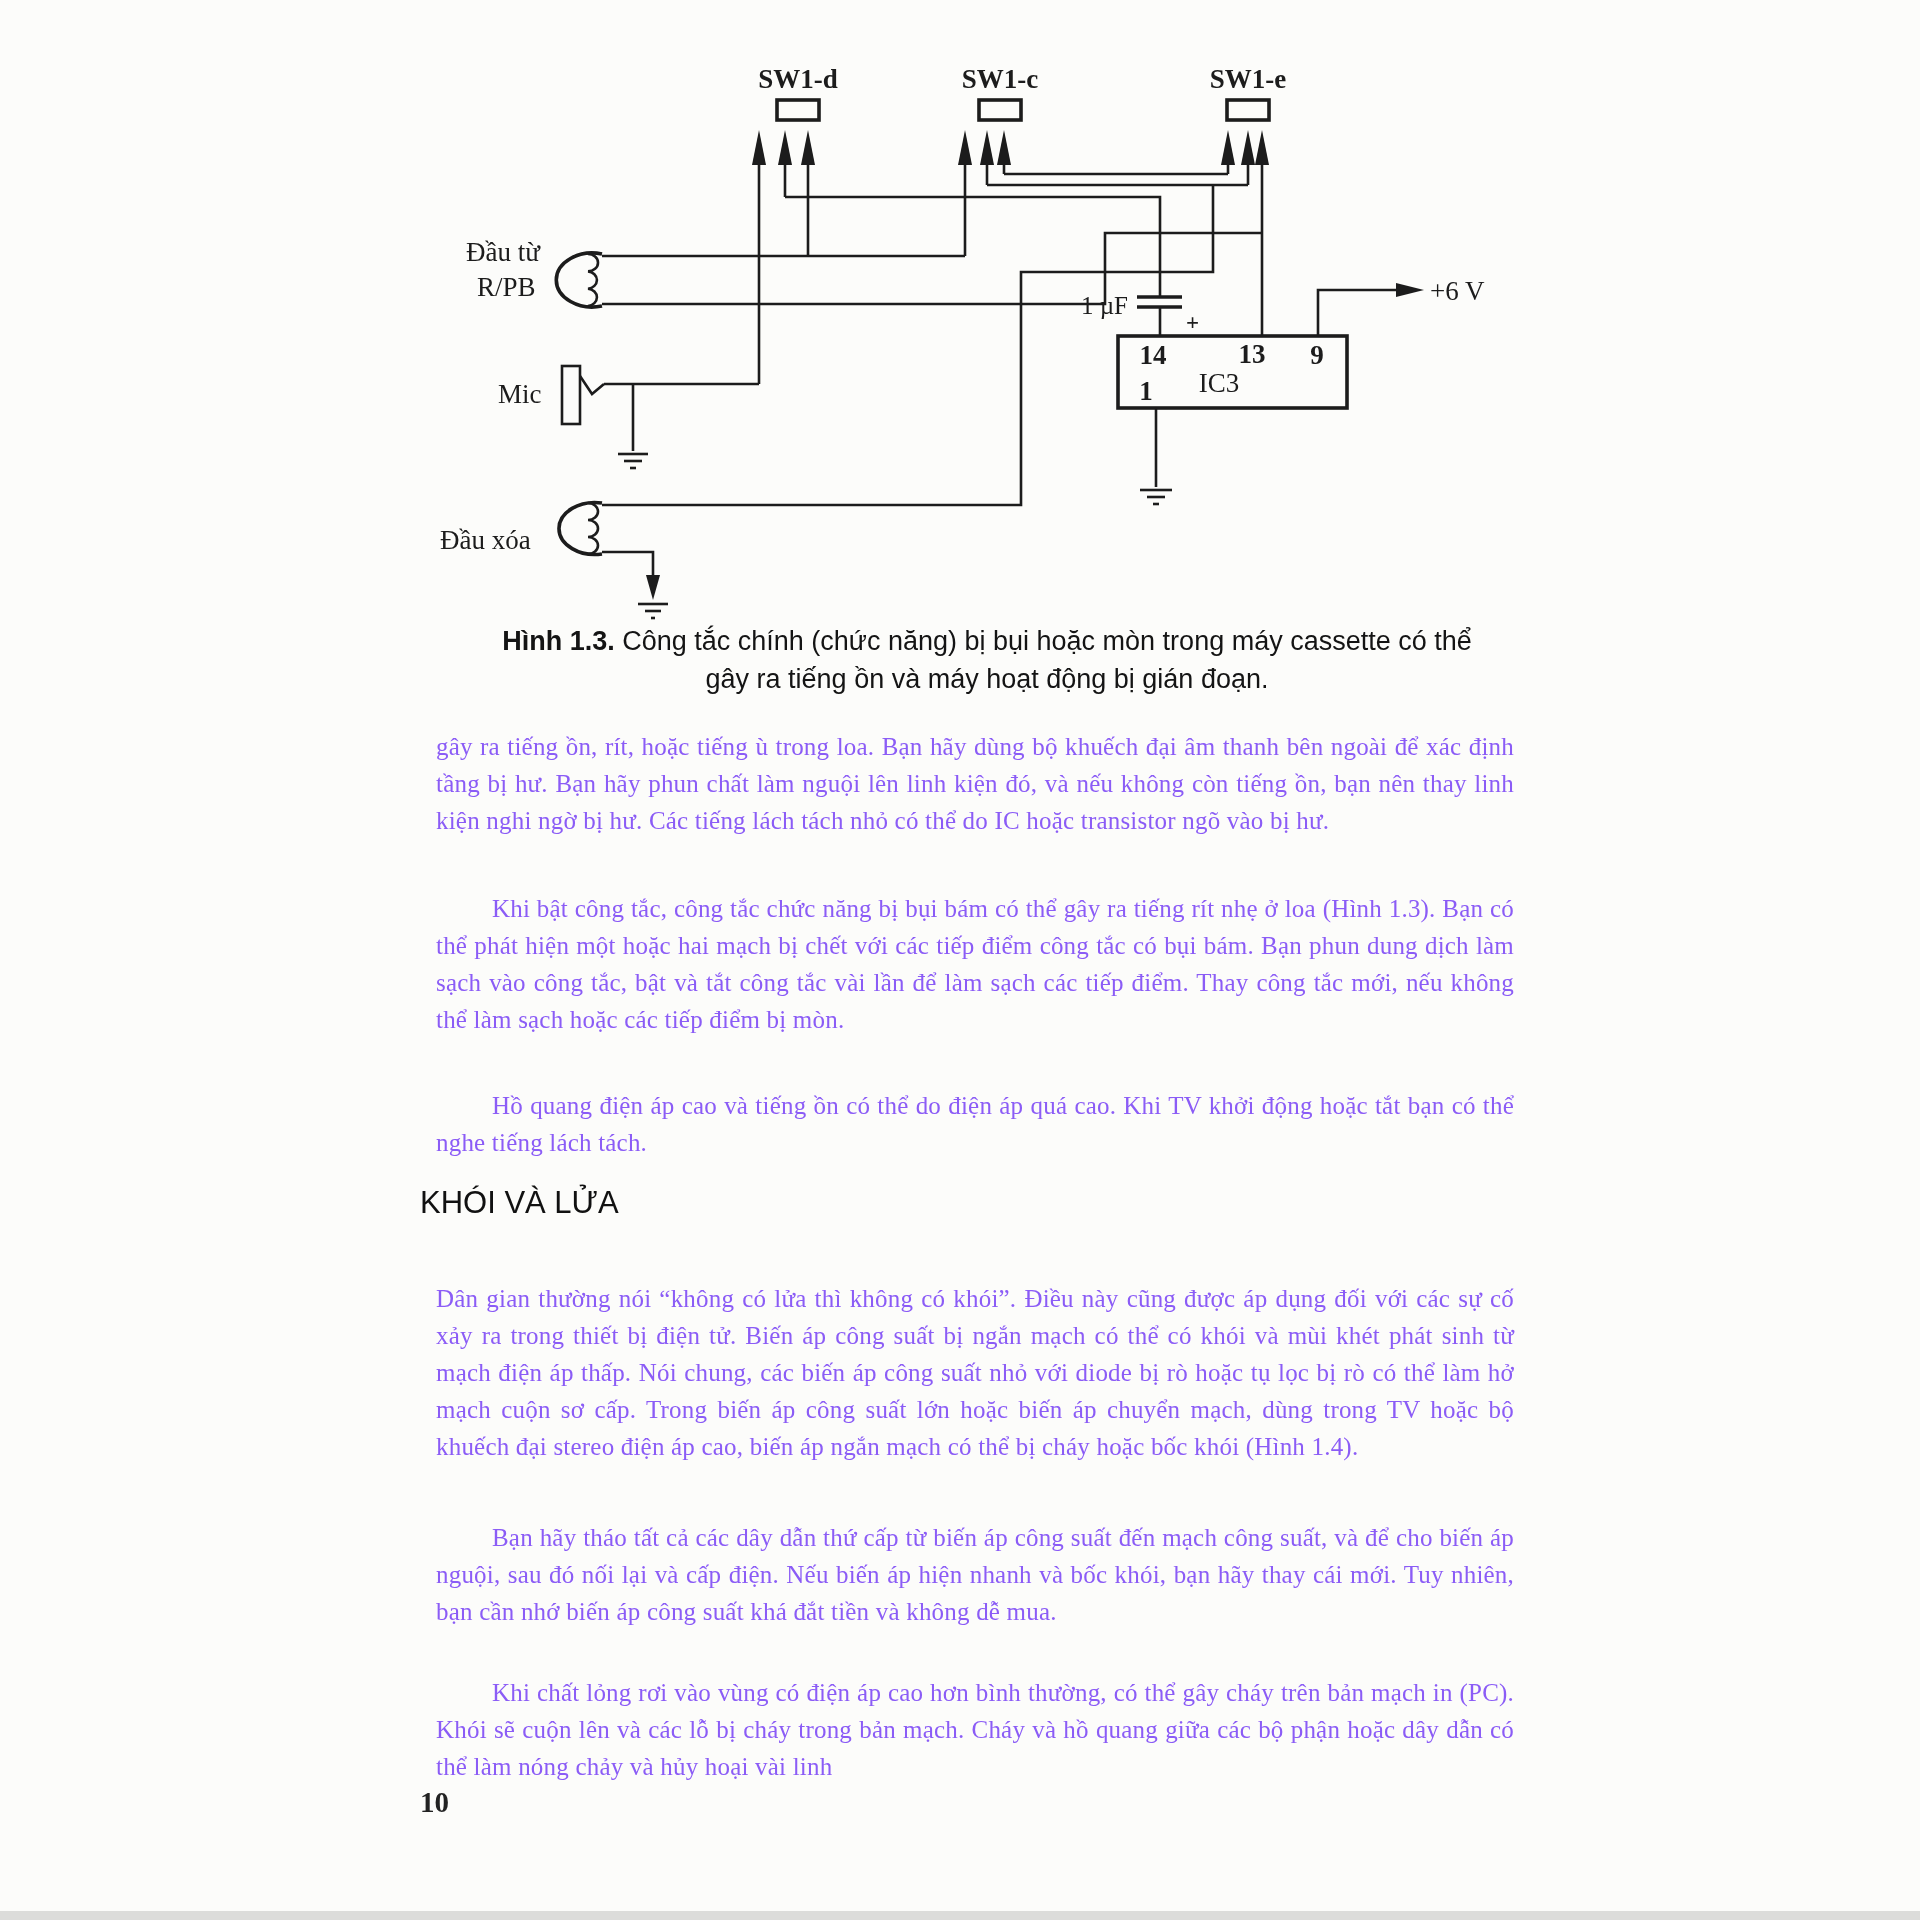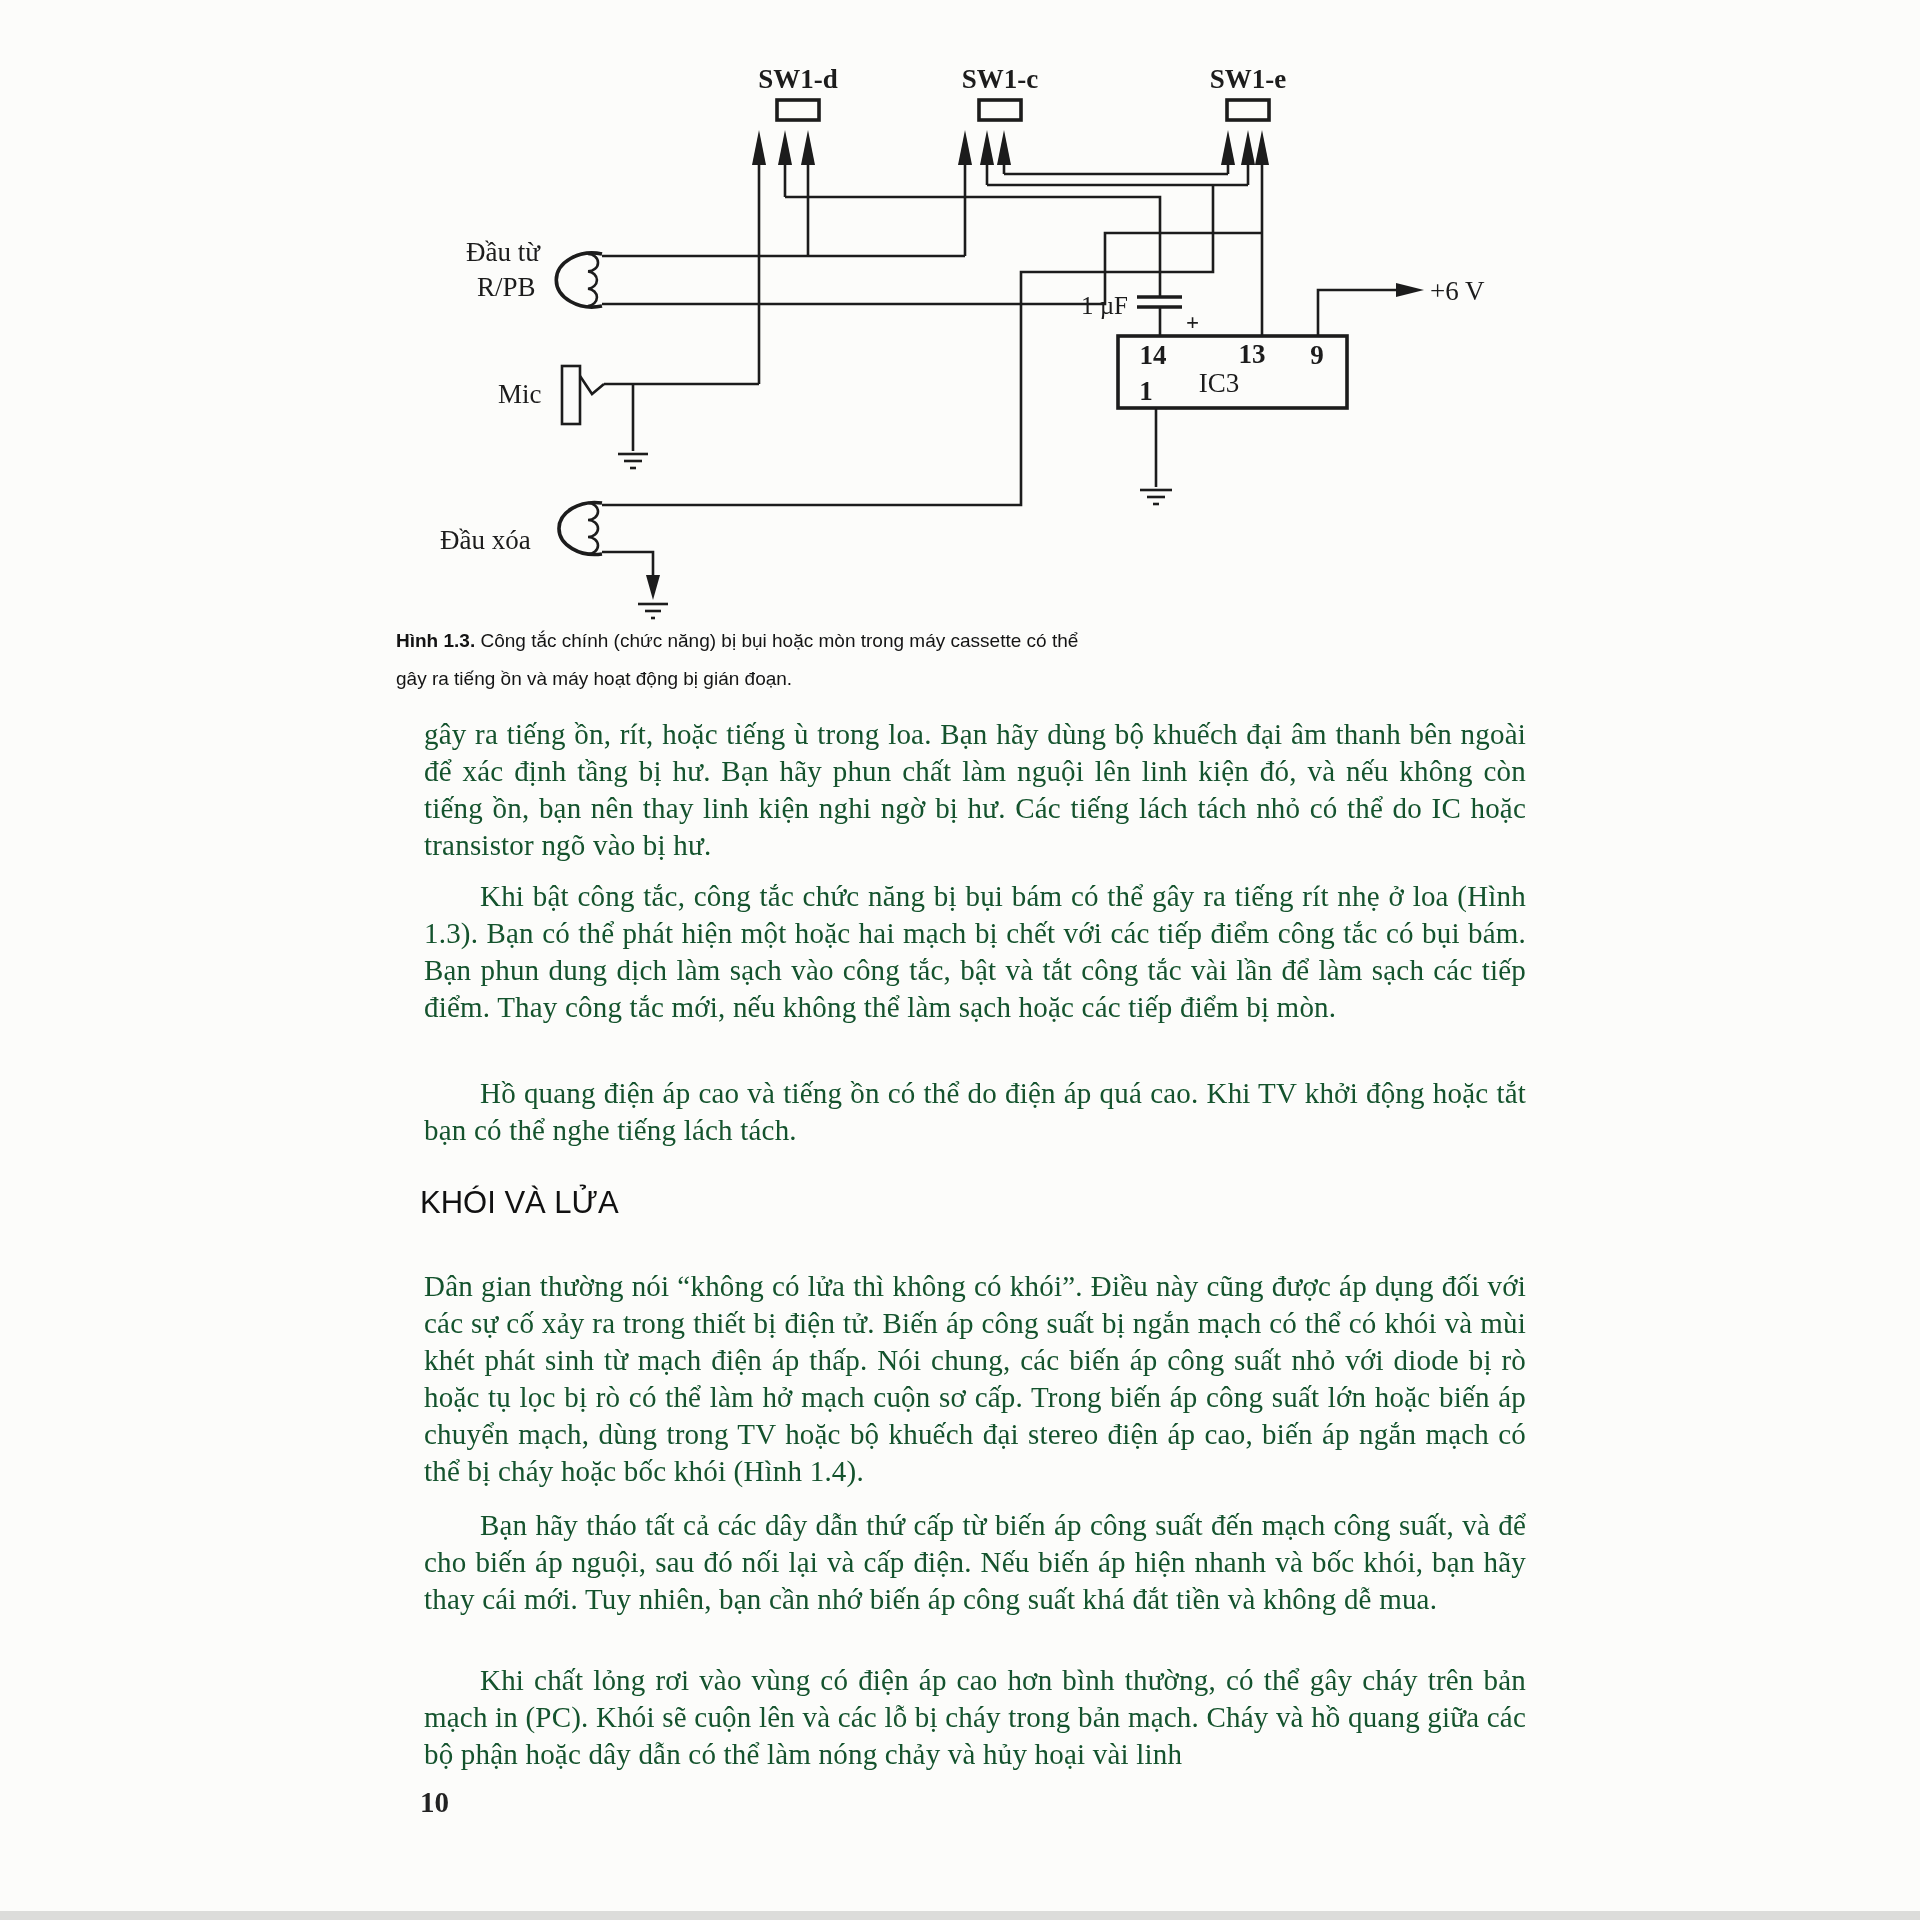--- a/index.html
+++ b/index.html
@@ -2,28 +2,28 @@
 <html><head>
 <meta charset="utf-8">
 <style>
   html,body{margin:0;padding:0;}
   body{
     width:1920px;height:1920px;position:relative;overflow:hidden;
     background:#fcfcfa;font-family:"Liberation Serif",serif;color:#1a1a1a;
   }
   #schematic{position:absolute;left:0;top:0;}
   .caption{
-    position:absolute;left:396px;top:622px;width:1110px;
-    font-family:"Liberation Sans",sans-serif;font-size:19px;line-height:38px;
-    color:#141414;
+    position:absolute;left:432px;top:622px;width:1110px;
+    font-family:"Liberation Sans",sans-serif;font-size:27px;line-height:38px;
+    text-align:center;color:#141414;
   }
   .caption b{font-weight:700;}
   .bodycol{position:absolute;left:420px;width:1110px;}
   .para{
-    margin:4px;font-size:29px;line-height:37px;text-align:justify;color:#14532d;
+    margin:16px;font-size:25px;line-height:37px;text-align:justify;color:#8b5cf6;
     letter-spacing:0.2px;
   }
   .ind{text-indent:56px;}
   .heading{
     position:absolute;left:420px;top:1185px;
     font-family:"Liberation Sans",sans-serif;font-weight:400;font-size:31px;color:#111;
   }
   .pagenum{position:absolute;left:420px;top:1786px;font-size:29px;color:#222;font-weight:bold;}
   .scan-strip{position:absolute;left:0;bottom:0;width:1920px;height:9px;background:#dcdcda;}
   .wire{stroke:#1c1c1c;stroke-width:2.6;fill:none;}

